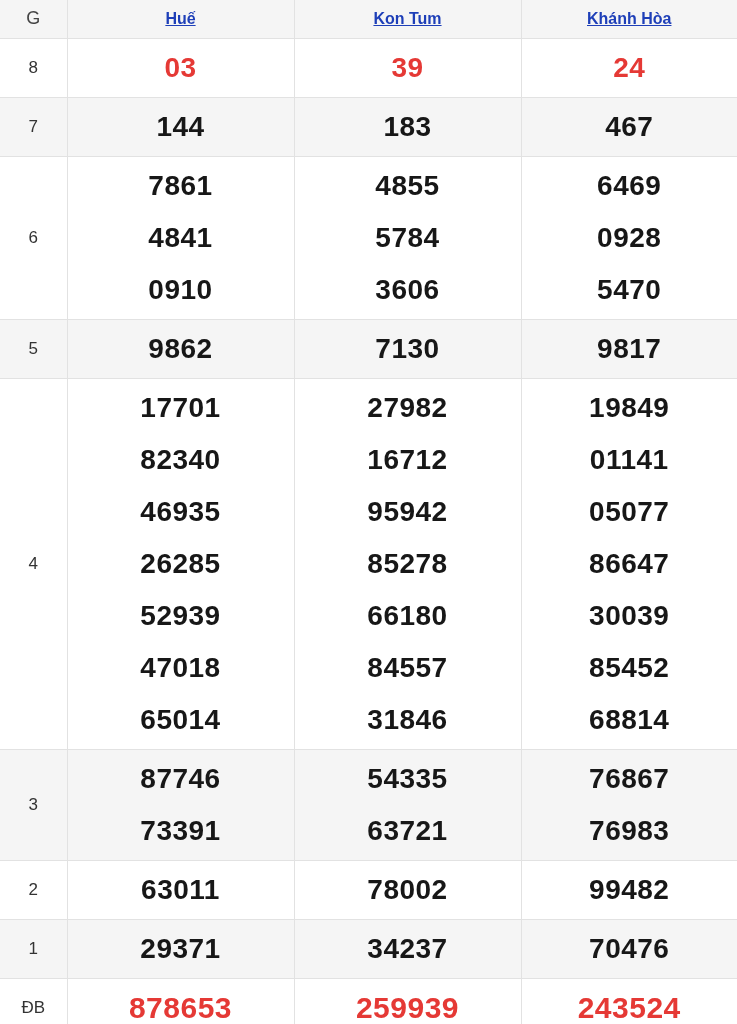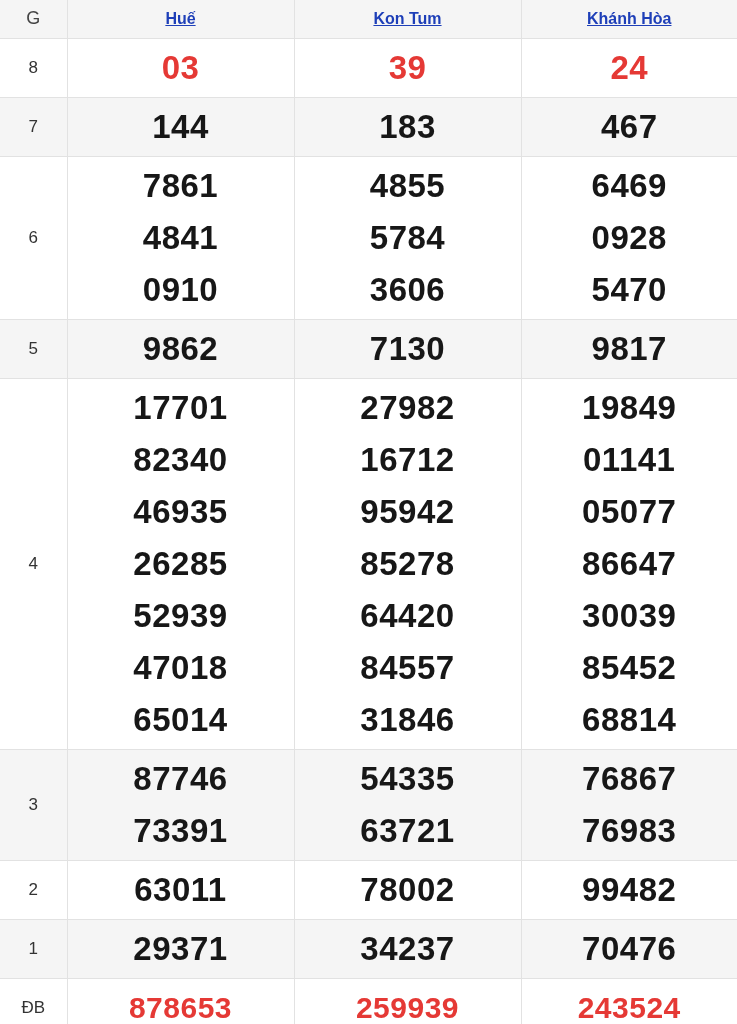--- a/index.html
+++ b/index.html
@@ -51,21 +51,21 @@
   th.g {
     font-size: 17px;
     font-weight: normal;
     color: #333;
     background: transparent;
   }
   td.prize-cell { padding: 3px 0; }
   .num {
     display: block;
     line-height: 52px;
-    font-size: 33px;
+    font-size: 28px;
     font-weight: bold;
     color: var(--number-black, #171717);
     letter-spacing: 0.5px;
   }
   tr.alt { background: var(--row-alt-bg, #f5f5f5); }
   tr.red .num { color: var(--red, #e53935); }
   tr.db-row .num { font-size: 30px; }
 </style>
 </head>
 <body>
@@ -152,21 +152,21 @@
           <span class="num">26285</span>
           <span class="num">52939</span>
           <span class="num">47018</span>
           <span class="num">65014</span>
         </td>
     <td class="prize-cell">
           <span class="num">27982</span>
           <span class="num">16712</span>
           <span class="num">95942</span>
           <span class="num">85278</span>
-          <span class="num">64420</span>
+          <span class="num">66180</span>
           <span class="num">84557</span>
           <span class="num">31846</span>
         </td>
     <td class="prize-cell">
           <span class="num">19849</span>
           <span class="num">01141</span>
           <span class="num">05077</span>
           <span class="num">86647</span>
           <span class="num">30039</span>
           <span class="num">85452</span>

